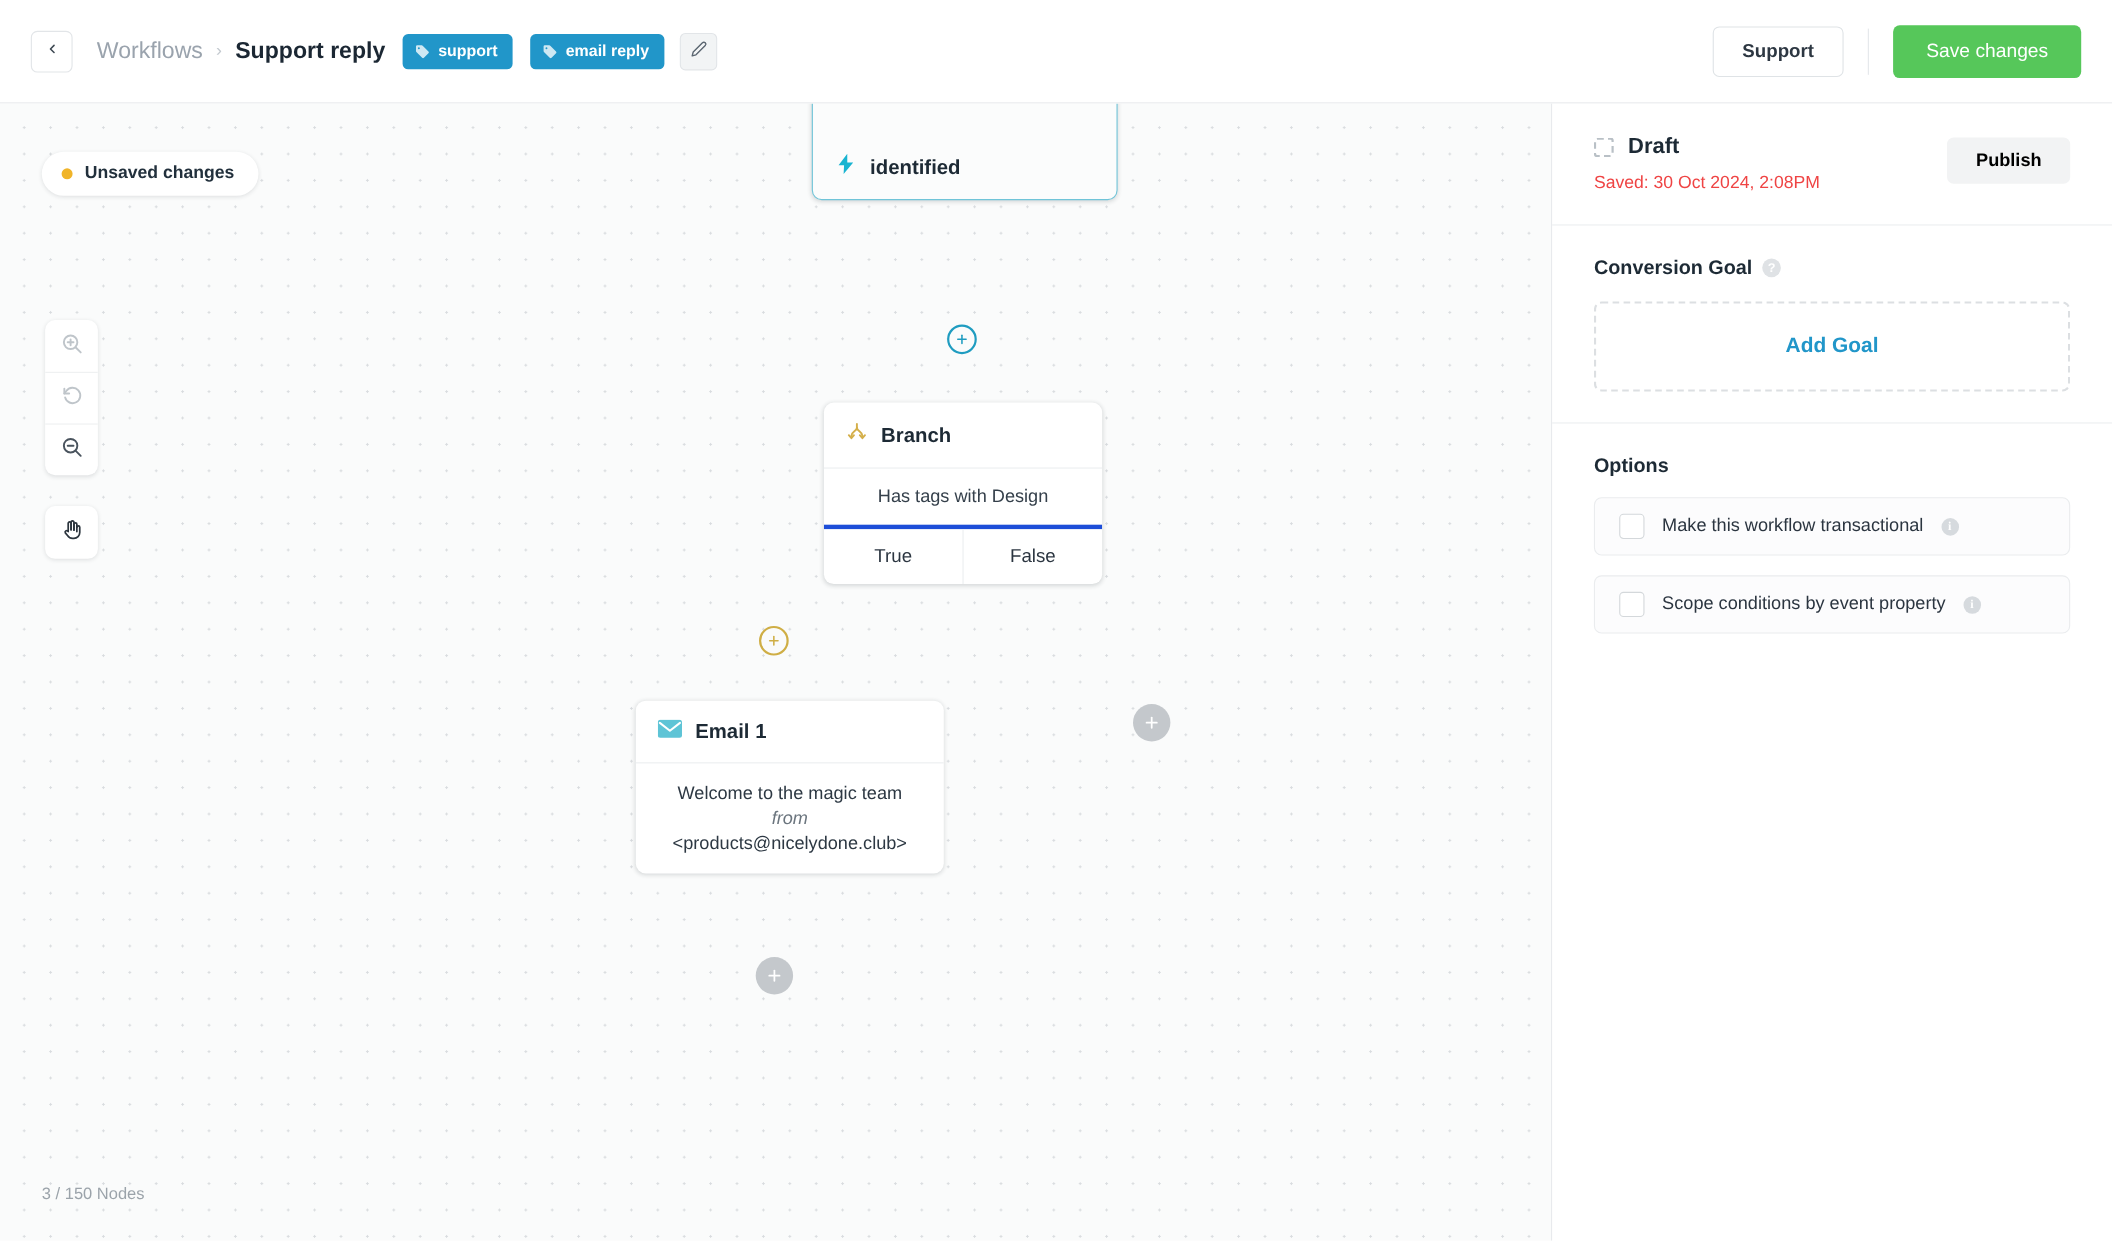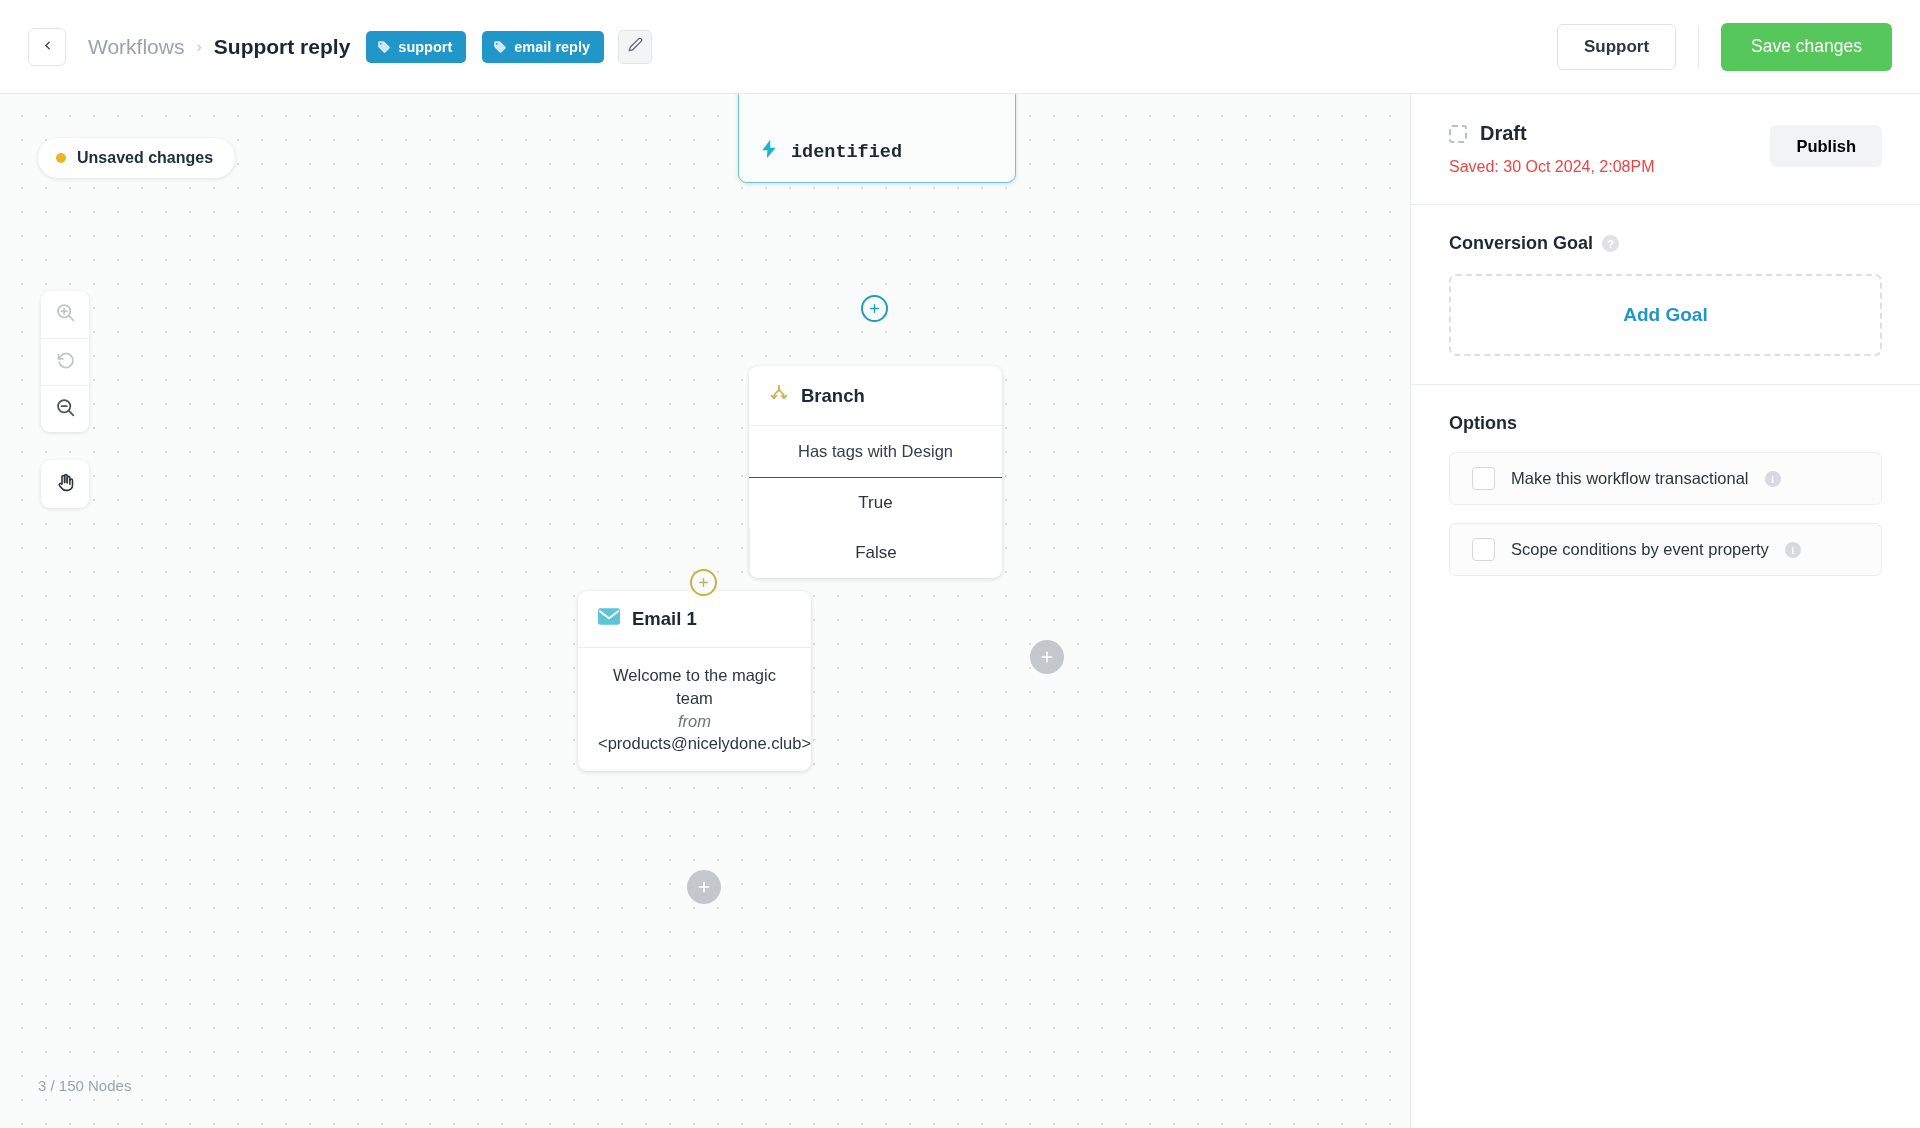--- a/index.html
+++ b/index.html
@@ -110,32 +110,31 @@
   .node-card {
     background: #fff; border-radius: 9px;
     box-shadow: 0 1px 4px rgba(25,35,45,.16);
     overflow: hidden;
   }
   .node-head {
     display: flex; align-items: center; gap: 12px;
     padding: 17px 20px; font-size: 18.5px; font-weight: 700; color: #1d2a35;
   }
   .node-sub { padding: 16px 20px; font-size: 16.5px; color: #35404b; border-top: 1px solid #eceef0; text-align: center; }
-  .node-split { display: flex; border-top: 1px solid #1d4ed8; flex-direction: column; }
+  .node-split { display: flex; border-top: 4px solid #1d4ed8; }
   .node-split > div {
     flex: 1; text-align: center; padding: 15px 0;
     font-size: 17px; color: #2b3views; color: #2b3540; cursor: pointer;
   }
   .node-split > div + div { border-left: 1px solid #eceef0; }
 
   
   #node-trigger .node-card {
     border: 1.6px solid #6fc4d8; background: #fbfcfc;
     border-radius: 9px;
-    font-family: Liberation Mono, monospace;
   }
 
   
   .email-line { font-size: 16.5px; color: #2d3843; line-height: 1.38; }
   .email-line.it { font-style: italic; color: #6b757e; }
 
   
   .edges { position: absolute; inset: 0; z-index: 2; pointer-events: none; }
   .plus-btn {
     position: absolute; z-index: 6;
@@ -373,21 +372,21 @@
             <span>Branch</span>
           </div>
           <div class="node-sub">Has tags with Design</div>
           <div class="node-split">
             <div>True</div>
             <div>False</div>
           </div>
         </div>
       </div>
 
-      <div class="node" style="left:578px; top:497px; width:233px;">
+      <div class="node" style="left:578px; top:543px; width:280px;">
         <div class="node-card">
           <div class="node-head">
             <span>
               <svg width="22" height="17" viewBox="0 0 24 18" fill="#5ec4d6">
                   <rect x="0" y="0" width="24" height="18" rx="2.5"></rect>
                   <path d="M2 3.2 12 11 22 3.2" fill="none" stroke="#ffffff" stroke-width="2" stroke-linecap="round" stroke-linejoin="round"></path>
                 </svg>
             </span>
             <span>Email 1</span>
           </div>

